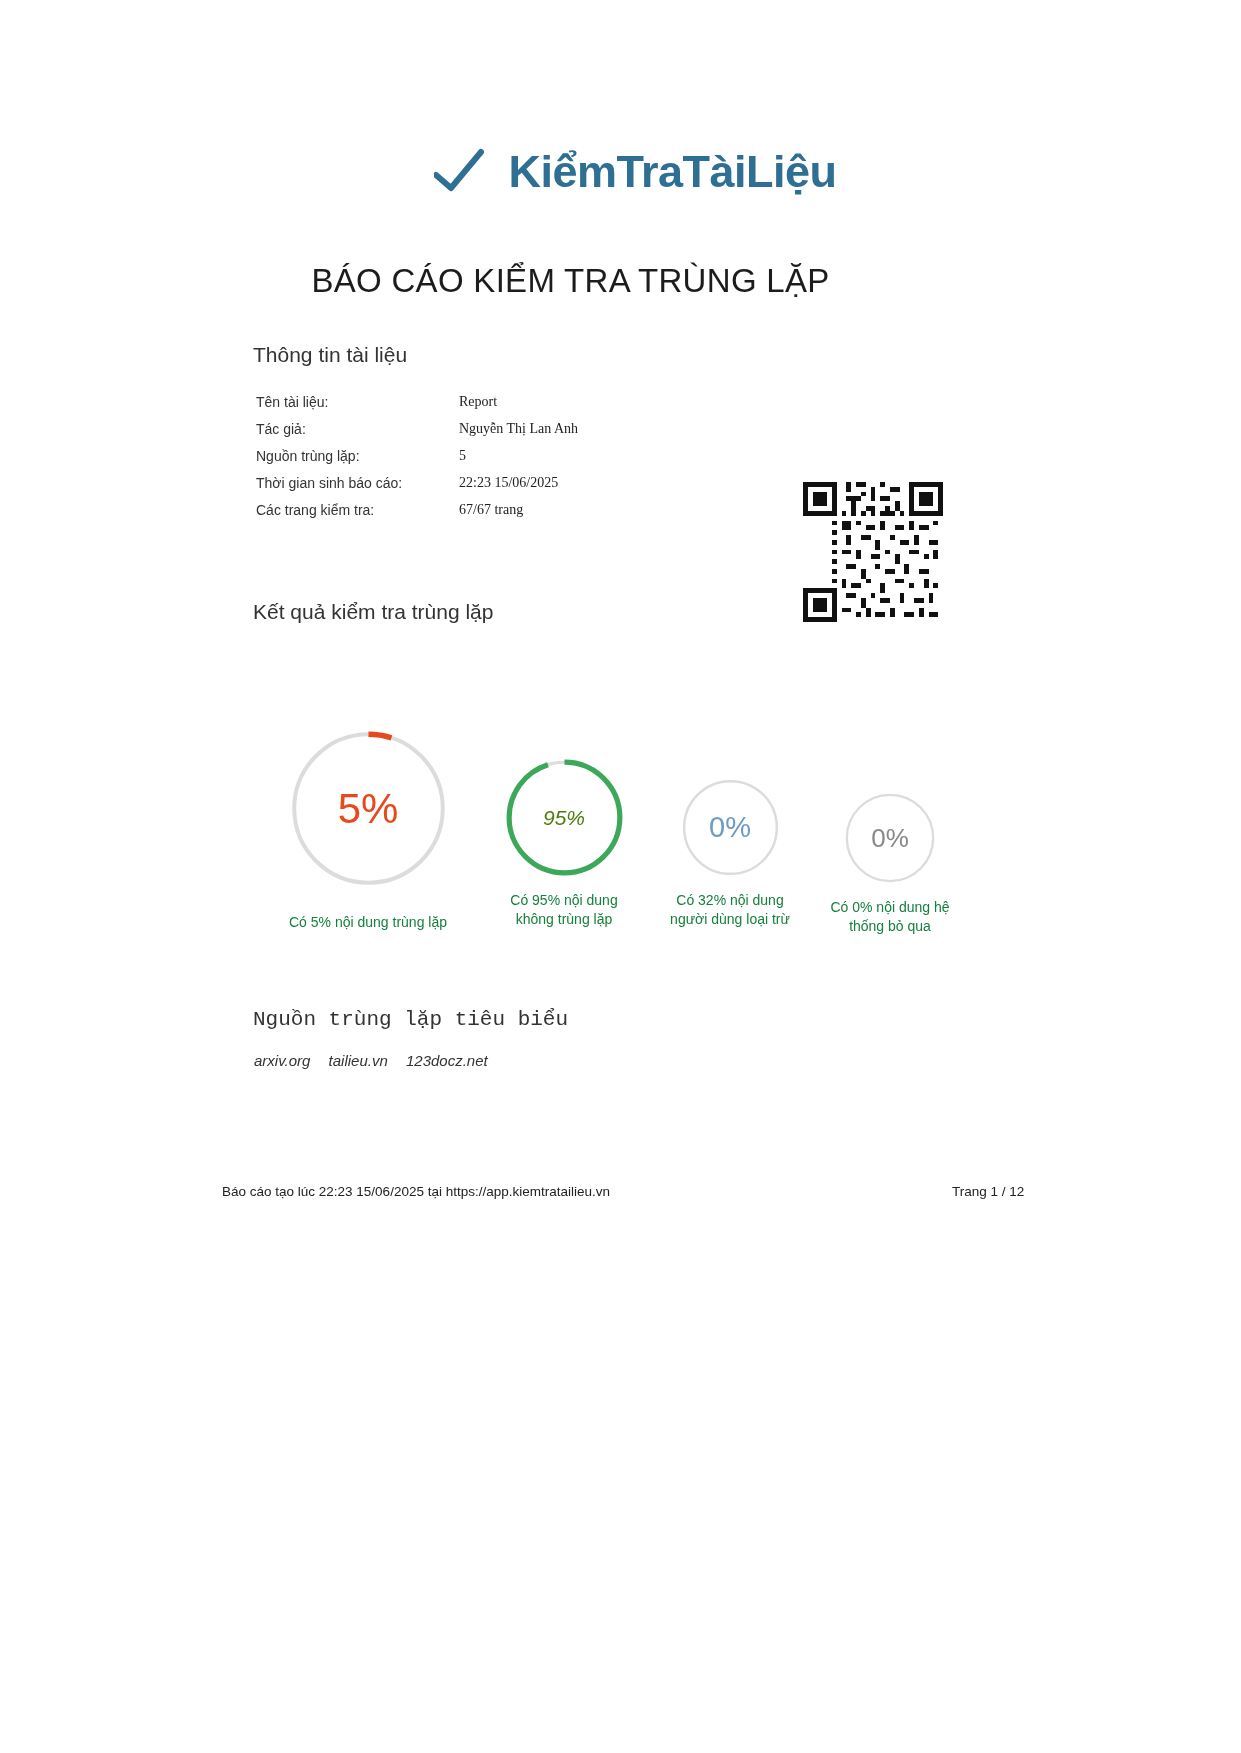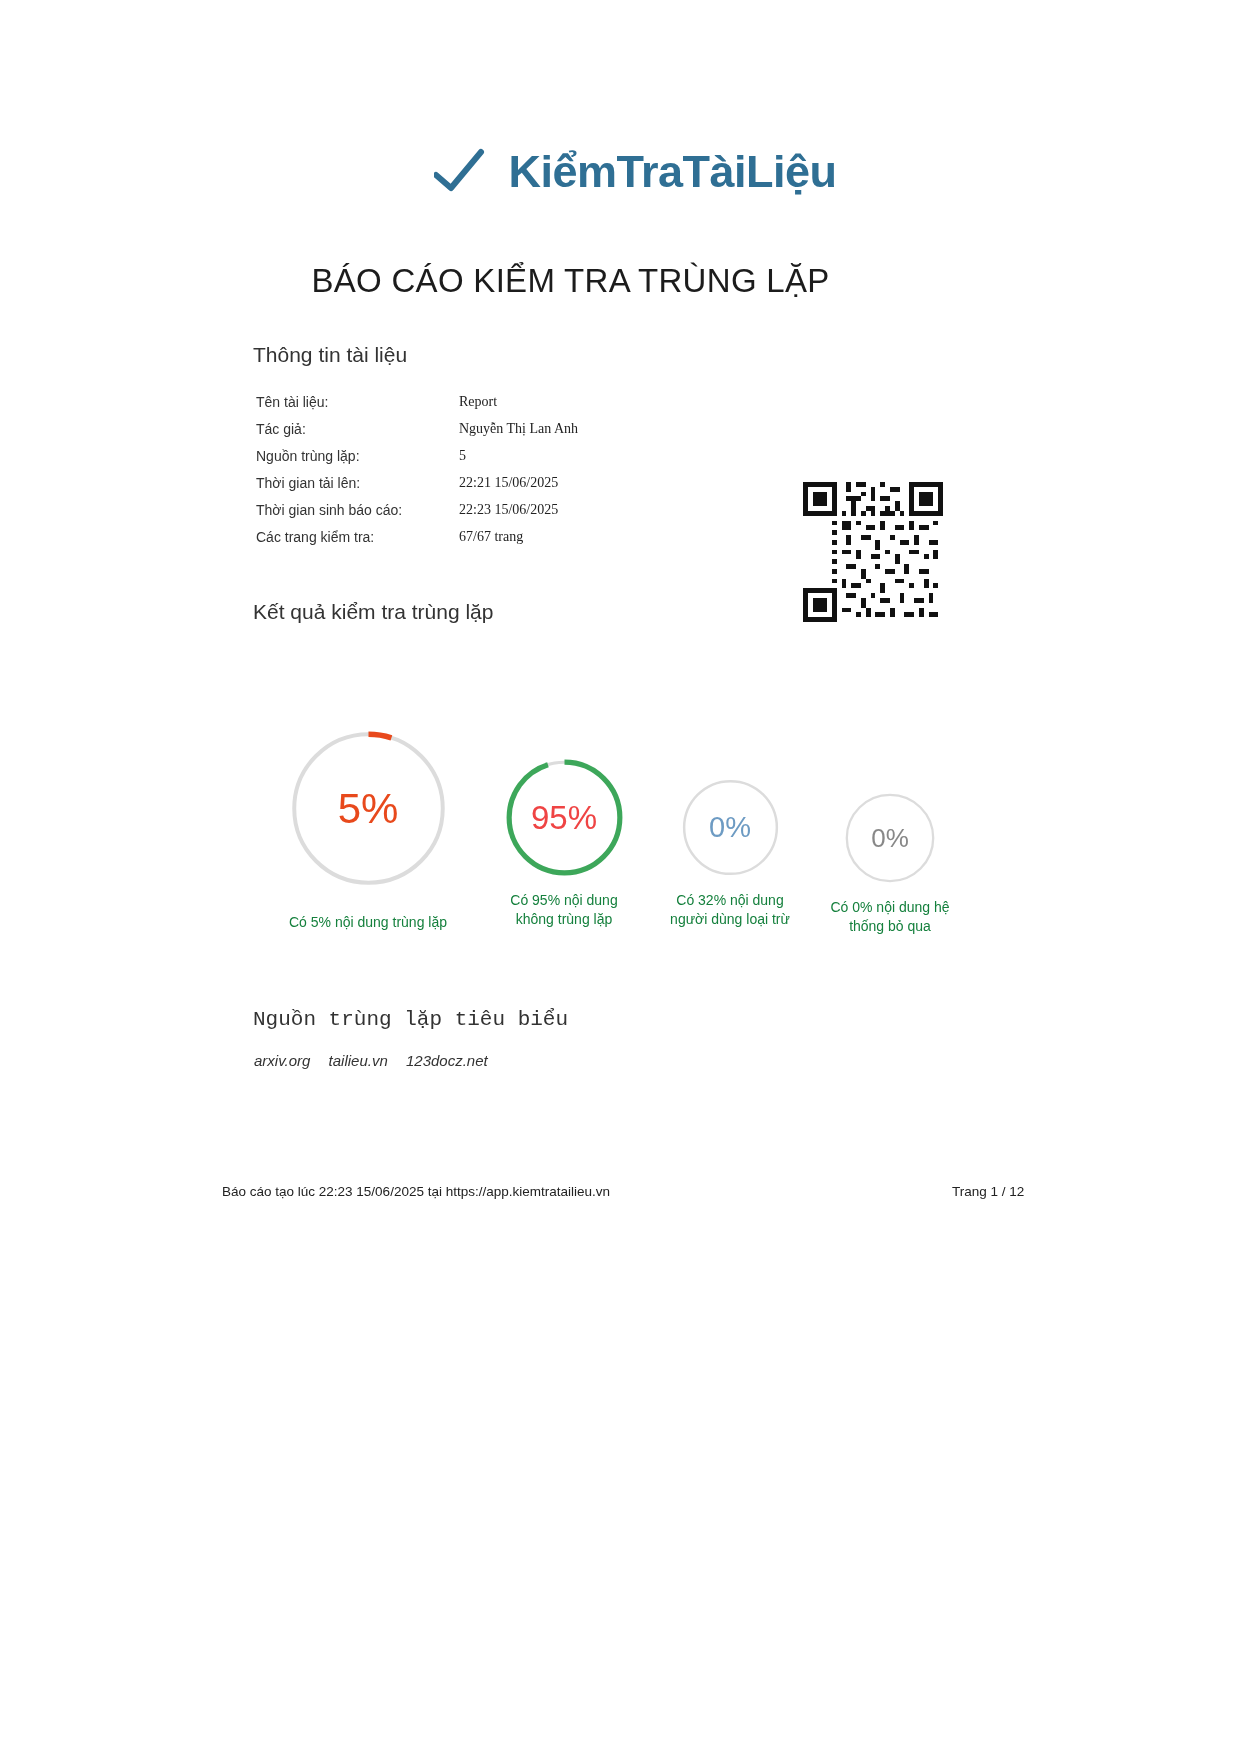--- a/index.html
+++ b/index.html
@@ -136,21 +136,21 @@
     line-height: 1.35;
   }
 
   
   #donut-0 { left: 0px;   top: 8px;   width: 230px; }
   #donut-1 { left: 216px; top: 38px;  width: 190px; }
   #donut-2 { left: 392px; top: 58px;  width: 170px; }
   #donut-3 { left: 552px; top: 72px;  width: 170px; }
 
   #donut-0 .donut-label-inside { font-size: 42px; color: #e8491c; }
-  #donut-1 .donut-label-inside { font-size: 33px; color: #ef4444; }
+  #donut-1 .donut-label-inside { font-size: 21px; color: #4d7c0f; font-style: italic; }
   #donut-2 .donut-label-inside { font-size: 29px; color: #6d9bc3; }
   #donut-3 .donut-label-inside { font-size: 26px; color: #888; }
 
   #donut-0 .donut-caption { width: 200px; margin-left: auto; margin-right: auto; margin-top: 22px;}
   #donut-1 .donut-caption { width: 110px; margin-left: auto; margin-right: auto; margin-top: 12px;}
   #donut-2 .donut-caption { width: 130px; margin-left: auto; margin-right: auto; margin-top: 12px;}
   #donut-3 .donut-caption { width: 140px; margin-left: auto; margin-right: auto; margin-top: 12px;}
 
   
   .sources {
@@ -205,24 +205,20 @@
       <td class="label">Tên tài liệu:</td>
       <td class="value">Report</td>
     </tr>
     <tr>
       <td class="label">Tác giả:</td>
       <td class="value">Nguyễn Thị Lan Anh</td>
     </tr>
     <tr>
       <td class="label">Nguồn trùng lặp:</td>
       <td class="value">5</td>
-    </tr>
-    <tr>
-      <td class="label">Thời gian tải lên:</td>
-      <td class="value">22:21 15/06/2025</td>
     </tr>
     <tr>
       <td class="label">Thời gian sinh báo cáo:</td>
       <td class="value">22:23 15/06/2025</td>
     </tr>
     <tr>
       <td class="label">Các trang kiểm tra:</td>
       <td class="value">67/67 trang</td>
     </tr>
   </tbody>

